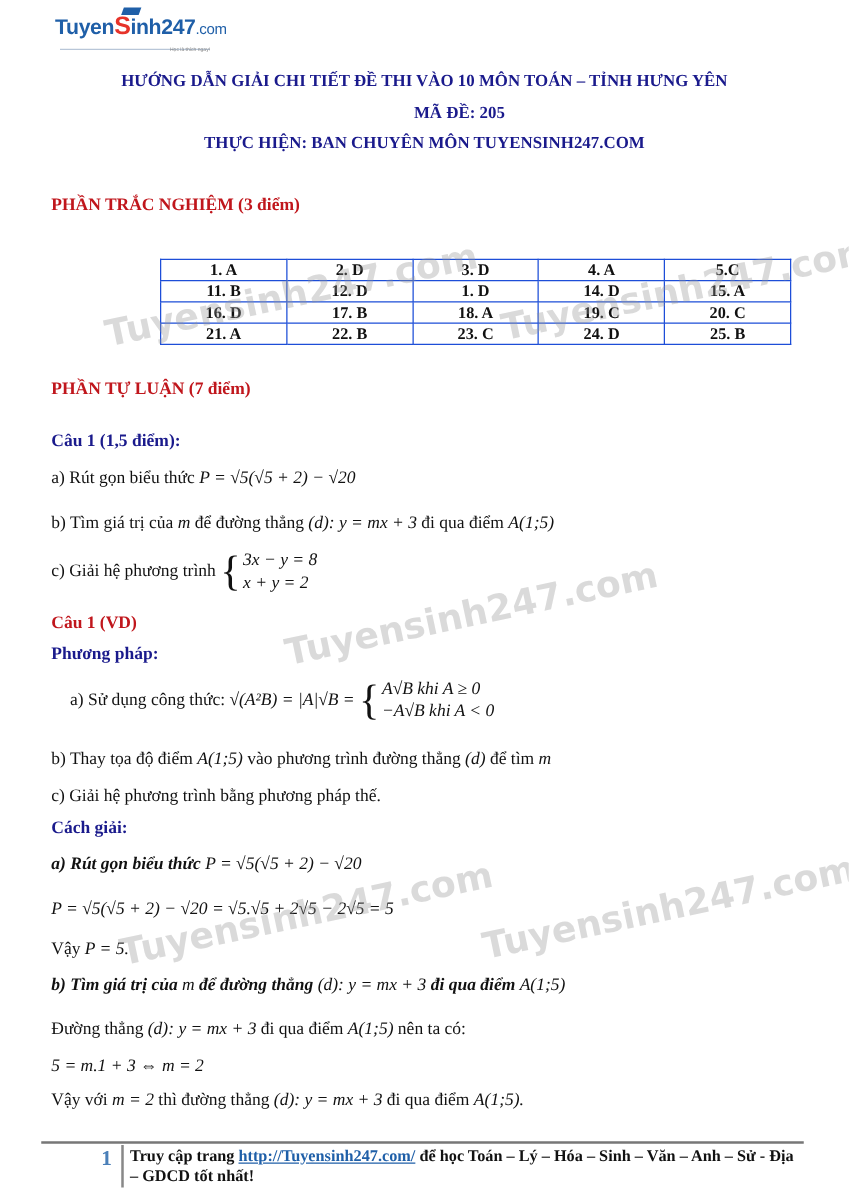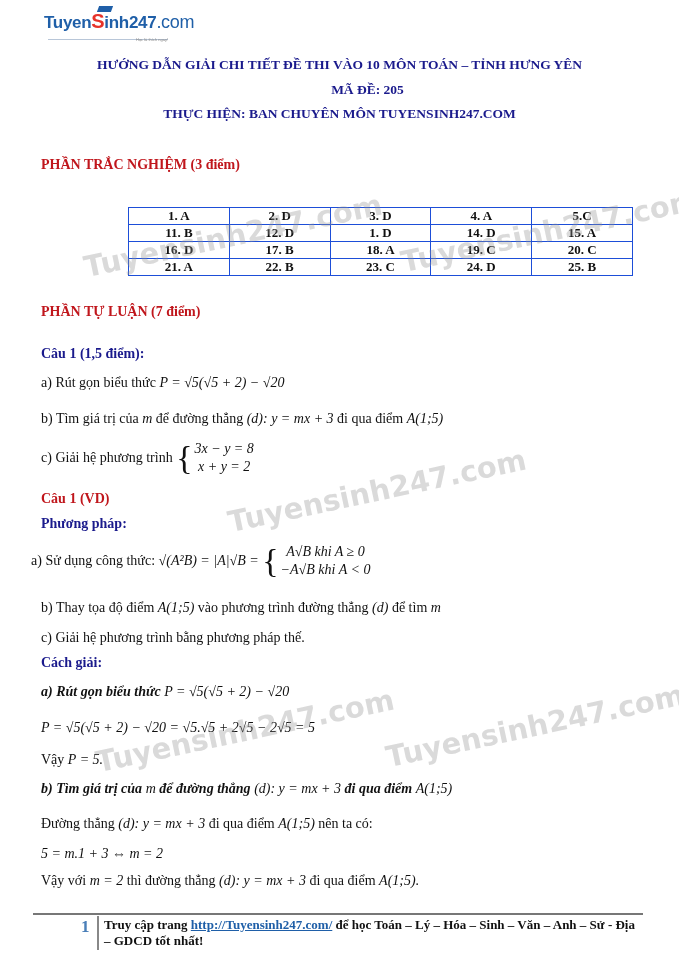--- a/index.html
+++ b/index.html
@@ -2,28 +2,28 @@
 <html><head>
 <meta charset="utf-8">
 <style>
   html, body { margin:0; padding:0; background:#fff; }
   body { width:679px; height:960px; position:relative; overflow:hidden;
          font-family:"Liberation Serif", serif; color:#111; }
   .abs { position:absolute; }
   .logo { left:44px; top:10px; width:140px; height:34px; }
   .logo-text { font-family:"Liberation Sans", sans-serif; font-weight:bold; font-size:17px; color:#1f5fa8; letter-spacing:-0.3px; white-space:nowrap; }
   .logo-text .s { color:#e6332a; font-size:20px; }
-  .logo-text .com { font-weight:normal; color:#1f5fa8; font-size:18px; }
+  .logo-text .com { font-weight:normal; color:#1f5fa8; font-size:12px; }
   .logo-cap { position:absolute; left:54px; top:-4px; width:14px; height:6px; background:#1f5fa8; transform:skewX(-20deg); }
   .logo-line { position:absolute; left:4px; top:29px; width:120px; border-top:1px solid #b8c6d8; }
   .logo-tag { position:absolute; left:92px; top:27px; font-size:4px; color:#888; font-family:"Liberation Sans", sans-serif; }
   .title { left:0; width:679px; text-align:center; font-weight:bold; color:#1a1a8c; font-size:13.5px; }
   .red-h { font-weight:bold; color:#c0161c; font-size:14px; }
   .blue-h { font-weight:bold; color:#1a1a8c; font-size:14px; }
-  .line { font-size:14px; white-space:nowrap;text-align:center; }
+  .line { font-size:14px; white-space:nowrap; }
   .it { font-style:italic; }
   .bi { font-style:italic; font-weight:bold; }
   table.ans { position:absolute; left:128px; top:207px; width:505px; border-collapse:collapse; }
   table.ans td { border:1px solid #1d4ed8; text-align:center; font-weight:bold; font-size:13px; height:16px; padding:0; line-height:16px; }
   .wm { position:absolute; font-family:"DejaVu Sans", sans-serif; font-weight:bold; color:rgba(150,150,150,0.35);
         font-size:29px; transform:rotate(-12deg); transform-origin:left bottom; white-space:nowrap; pointer-events:none; }
   .brace { display:inline-block; vertical-align:middle; font-size:34px; font-weight:100; line-height:1; margin-right:2px; }
   .sys { display:inline-block; vertical-align:middle; font-style:italic; line-height:18px; font-size:14px; }
   .footer-rule { left:33px; top:913px; width:610px; border-top:2px solid #777; }
   .footer-num { left:81px; top:917px; font-weight:bold; font-size:17px; color:#4a7fb8; }
@@ -99,21 +99,21 @@
 </div>
 
 <div class="abs line" style="left:41px; top:440px;">
   <span style="vertical-align:middle;">c) Giải hệ phương trình</span>
   <span class="brace">{</span><span class="sys"><span>3x − y = 8</span><br><span>x + y = 2</span></span>
 </div>
 
 <div class="abs red-h" style="left:41px; top:491px;">Câu 1 (VD)</div>
 <div class="abs blue-h" style="left:41px; top:516px;">Phương pháp:</div>
 
-<div class="abs line" style="left:31px; top:543px;">
+<div class="abs line" style="left:56px; top:543px;">
   <span style="vertical-align:middle;">a) Sử dụng công thức:</span>
   <span class="it" style="vertical-align:middle;">√(A²B) = |A|√B =</span>
   <span class="brace">{</span><span class="sys"><span>A√B  khi  A ≥ 0</span><br><span>−A√B  khi  A &lt; 0</span></span>
 </div>
 
 <div class="abs line" style="left:41px; top:600px;">
   <span>b) Thay tọa độ điểm</span>
   <span class="it">A(1;5)</span>
   <span>vào phương trình đường thẳng</span>
   <span class="it">(d)</span>

